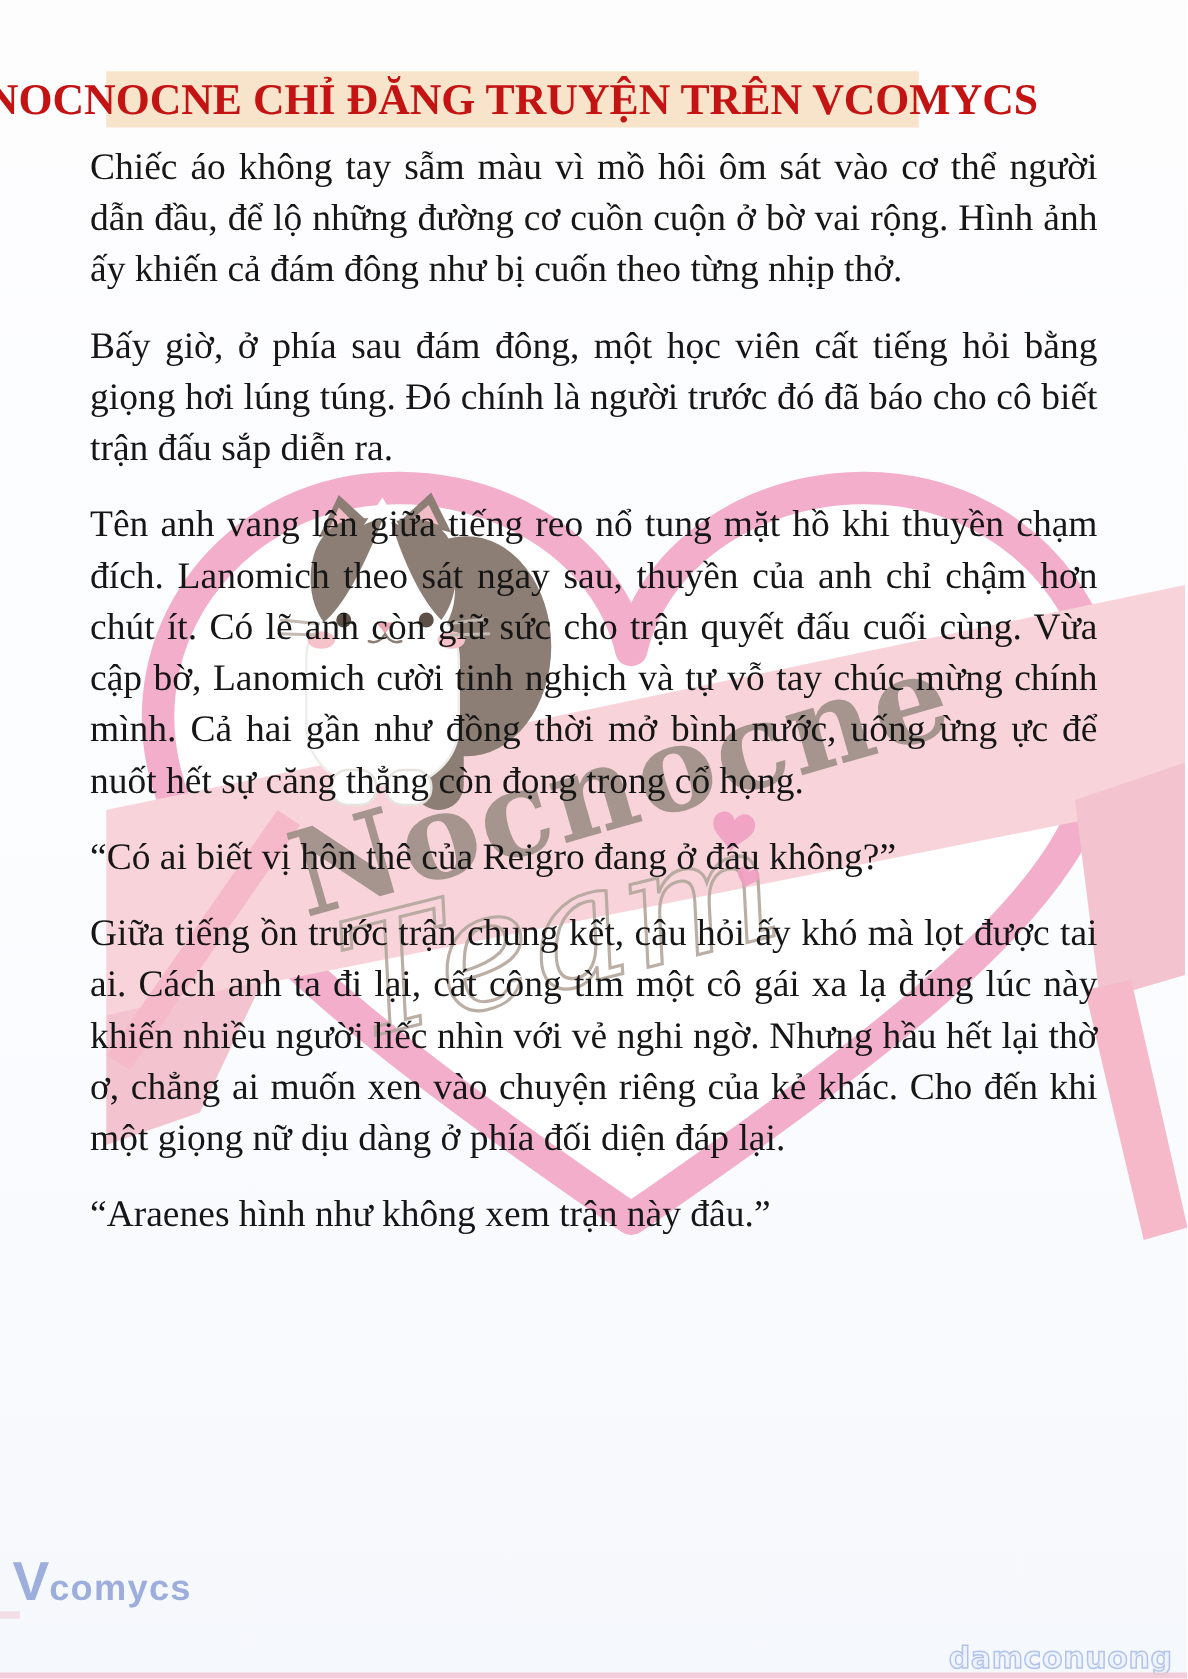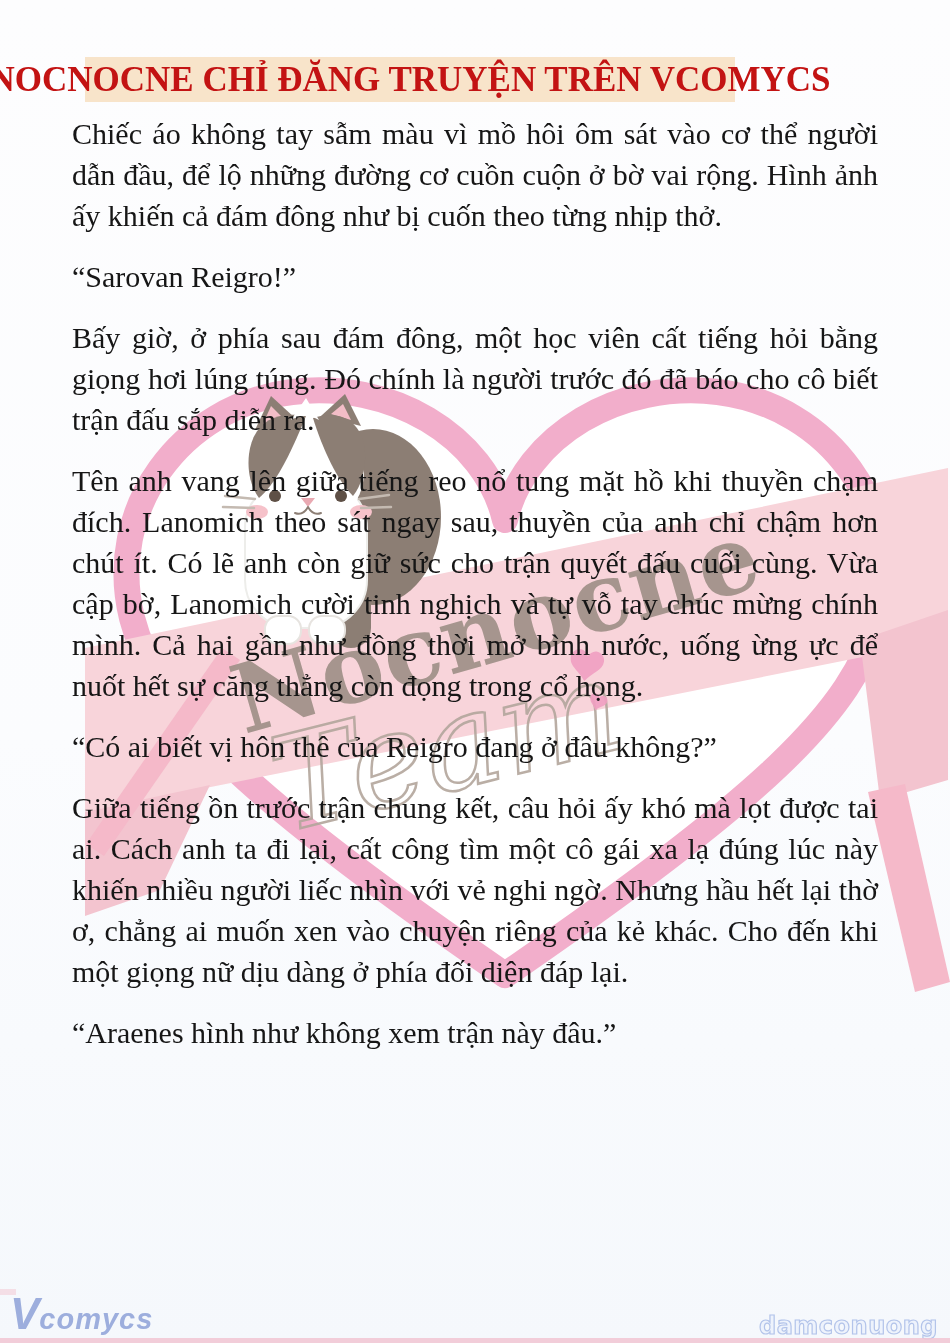--- a/index.html
+++ b/index.html
@@ -30,24 +30,24 @@
   }
   .content p{
     margin:0 0 20px 0;
     font-size:30px;line-height:41px;
     color:#161616;
     text-align:justify;
     text-justify:inter-word;
   }
   
   .logo{
-    position:absolute;left:10px;top:1294px;
+    position:absolute;left:10px;top:1246px;
     color:#8ea2d8;opacity:.85;
     font-family:"Liberation Sans", sans-serif;
-    font-style:italic;font-weight:bold;
+    font-weight:bold;
     white-space:nowrap;
     text-align:center;
   }
   .logo .v{font-size:44px;line-height:40px;}
   .logo .rest{font-size:29px;letter-spacing:1px;}
   .credit{
     position:absolute;right:12px;top:1312px;
     font-family:"DejaVu Sans", sans-serif;
     font-weight:bold;font-size:24px;
     color:#eef3fc;
@@ -111,21 +111,20 @@
     <path d="M105,115 Q100,124 92,121 M105,115 Q110,124 118,121" stroke="#8c7e74" stroke-width="2" fill="none" stroke-linecap="round"></path>
     <path d="M22,104 L52,107 M20,115 L51,116 M156,107 L186,103 M158,116 L188,115" stroke="#c4bab1" stroke-width="2.5" stroke-linecap="round"></path>
   </svg>
 
   <div class="banner">
     <span>NOCNOCNE CHỈ ĐĂNG TRUYỆN TRÊN VCOMYCS</span>
   </div>
 
   <div class="content">
     <p>Chiếc áo không tay sẫm màu vì mồ hôi ôm sát vào cơ thể người dẫn đầu, để lộ những đường cơ cuồn cuộn ở bờ vai rộng. Hình ảnh ấy khiến cả đám đông như bị cuốn theo từng nhịp thở.</p>
-    <p>“Sarovan Reigro!”</p>
     <p>Bấy giờ, ở phía sau đám đông, một học viên cất tiếng hỏi bằng giọng hơi lúng túng. Đó chính là người trước đó đã báo cho cô biết trận đấu sắp diễn ra.</p>
     <p>Tên anh vang lên giữa tiếng reo nổ tung mặt hồ khi thuyền chạm đích. Lanomich theo sát ngay sau, thuyền của anh chỉ chậm hơn chút ít. Có lẽ anh còn giữ sức cho trận quyết đấu cuối cùng. Vừa cập bờ, Lanomich cười tinh nghịch và tự vỗ tay chúc mừng chính mình. Cả hai gần như đồng thời mở bình nước, uống ừng ực để nuốt hết sự căng thẳng còn đọng trong cổ họng.</p>
     <p>“Có ai biết vị hôn thê của Reigro đang ở đâu không?”</p>
     <p>Giữa tiếng ồn trước trận chung kết, câu hỏi ấy khó mà lọt được tai ai. Cách anh ta đi lại, cất công tìm một cô gái xa lạ đúng lúc này khiến nhiều người liếc nhìn với vẻ nghi ngờ. Nhưng hầu hết lại thờ ơ, chẳng ai muốn xen vào chuyện riêng của kẻ khác. Cho đến khi một giọng nữ dịu dàng ở phía đối diện đáp lại.</p>
     <p>“Araenes hình như không xem trận này đâu.”</p>
   </div>
 
   <div class="logo"><span class="v">V</span><span class="rest">comycs</span></div>
   <div class="credit">damconuong</div>
   <div class="stripe-fragment"></div>

